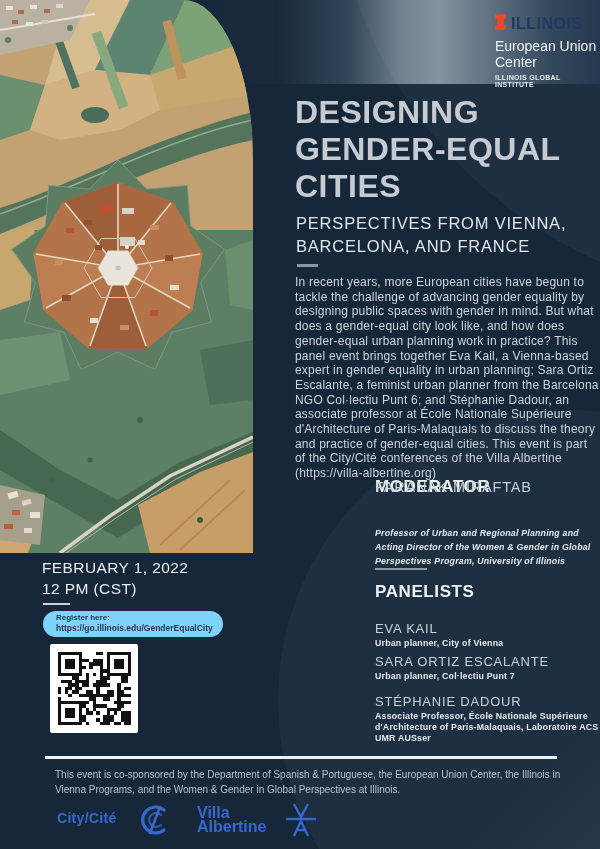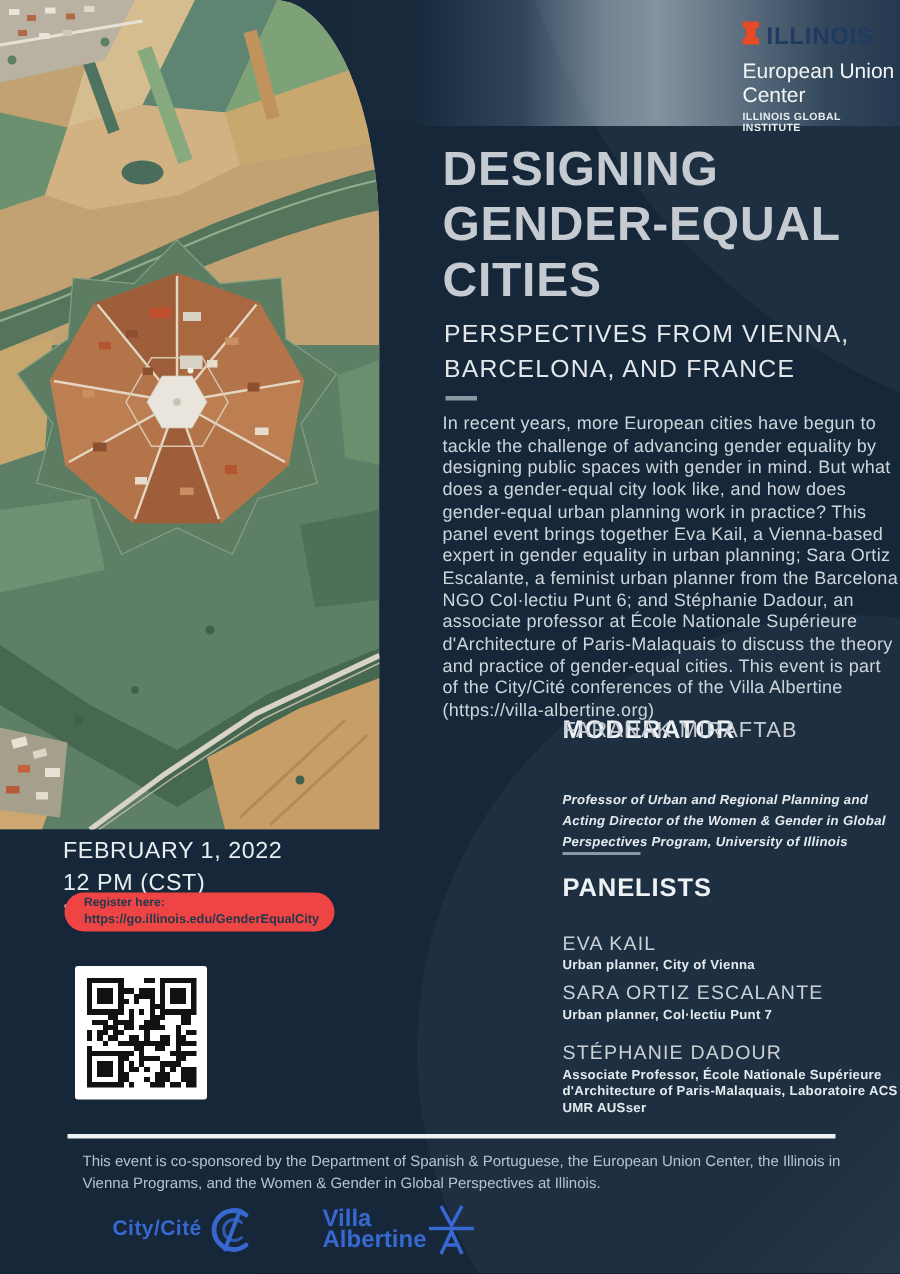--- a/index.html
+++ b/index.html
@@ -48,32 +48,32 @@
   .pan1-name{left:375px;top:621px;z-index:3;}
   .pan1-bio{left:375px;top:638px;width:222px;z-index:3;line-height:11px;}
   .pan2-name{left:375px;top:654px;z-index:3;}
   .pan2-bio{left:375px;top:671px;width:222px;z-index:3;line-height:11px;}
   .pan3-name{left:375px;top:694px;z-index:3;}
   .pan3-bio{left:375px;top:711px;width:226px;z-index:3;line-height:11px;}
   
   .event-date{left:42px;top:557px;z-index:3;font-size:15.5px;line-height:21px;font-weight:400;
     letter-spacing:0.4px;color:#e8edf0;}
   .event-dash{left:43px;top:603px;width:27px;height:2px;background:#cdd5da;z-index:3;}
-  .register-pill{left:43px;top:595px;width:180px;height:26px;border-radius:13px;background:#ef4444;
+  .register-pill{left:43px;top:611px;width:180px;height:26px;border-radius:13px;background:#7dd3fc;
     z-index:3;padding:2px 0 0 13px;box-sizing:border-box;cursor:pointer;}
   .register-label{font-size:8px;font-weight:700;color:#24384b;}
   .register-url{font-size:8.5px;font-weight:700;color:#24384b;margin-top:1px;}
   .qr-box{left:50px;top:644px;width:88px;height:89px;background:#ffffff;border-radius:2px;z-index:3;
     display:flex;align-items:center;justify-content:center;}
   .qr-box svg{width:73px;height:73px;}
   
   .footer-divider{left:45px;top:756px;width:512px;height:2.5px;background:#eef2f4;z-index:3;}
   .footer-text{left:55px;top:768px;width:520px;z-index:3;
     font-size:10px;line-height:14.6px;color:#b6c3cc;}
-  .logo-blue{color:#3668cf;margin-left:18px;}
+  .logo-blue{color:#3668cf;}
   .citycite-text{left:57px;top:810px;z-index:3;font-size:14px;font-weight:600;letter-spacing:0.3px;}
   .citycite-icon{left:137px;top:802px;width:36px;height:36px;z-index:3;}
   .villa-text{left:197px;top:806px;z-index:3;font-size:16px;line-height:13.5px;font-weight:700;}
   .villa-icon{left:285px;top:802px;width:32px;height:36px;z-index:3;}
 </style>
 </head>
 <body>
 
 <div class="poster">
 

